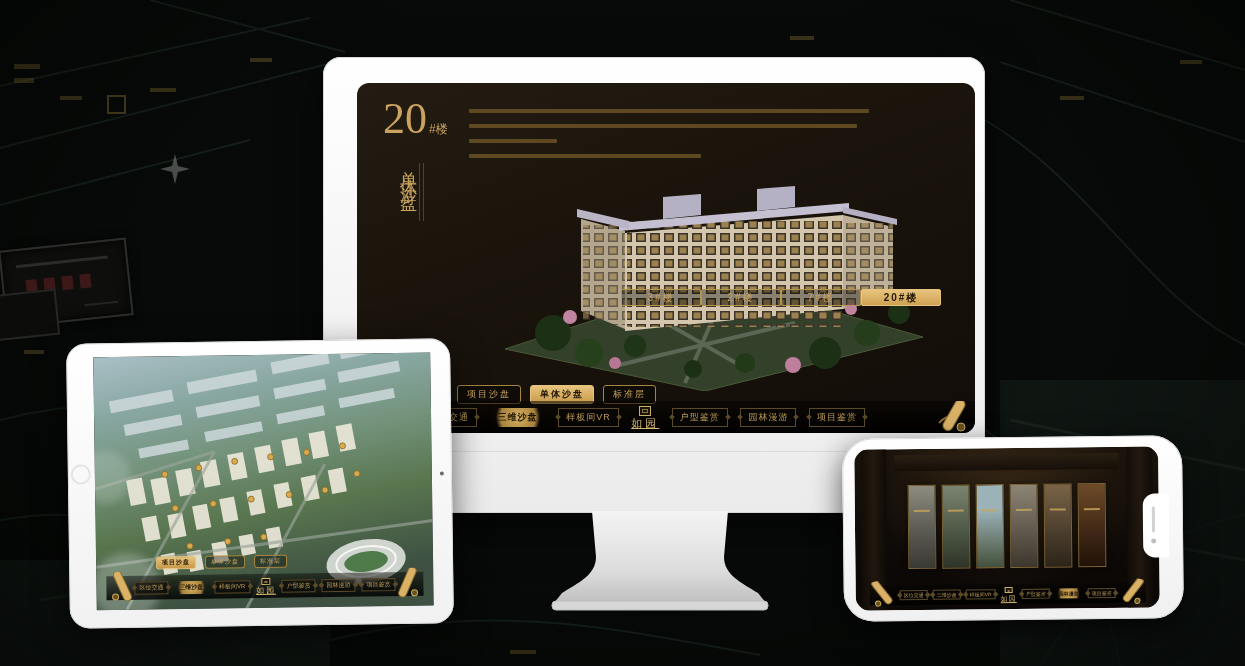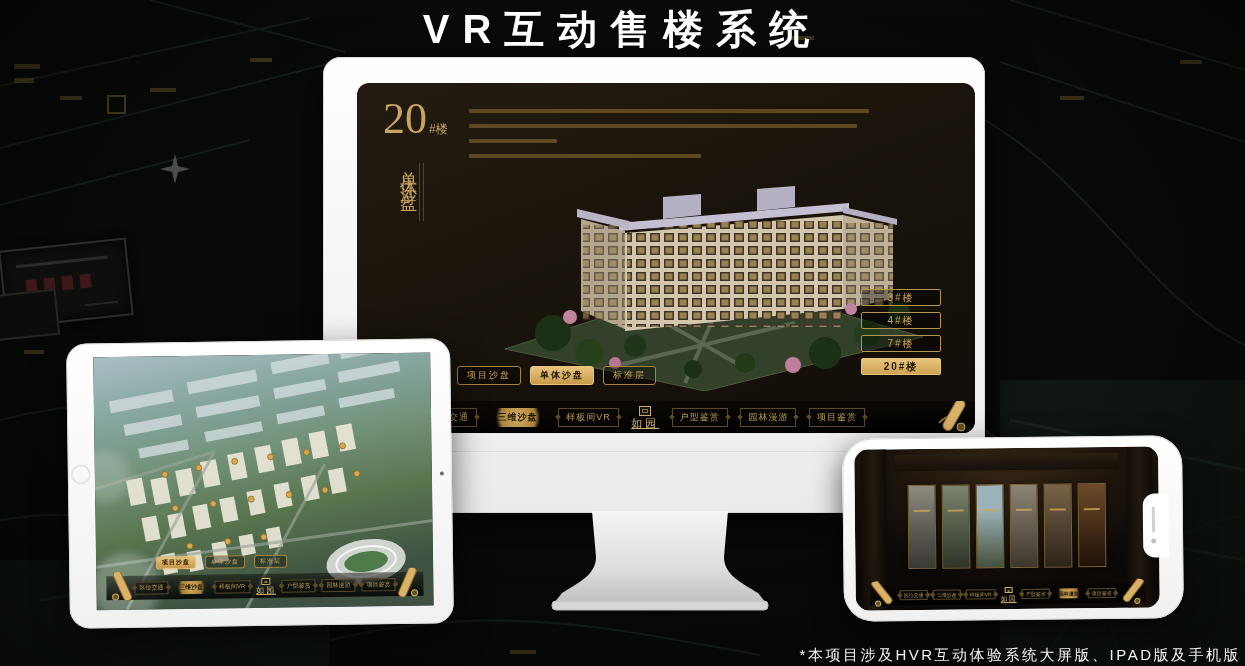--- a/index.html
+++ b/index.html
@@ -70,33 +70,33 @@
   .m-sub-bars{position:absolute;left:62px;top:80px;display:flex;gap:3px;}
   .m-sub-bars i{display:block;width:1px;height:58px;background:#7a6230;opacity:.6;}
   .m-desc{position:absolute;left:112px;top:26px;width:400px;}
   .m-desc i{display:block;height:4px;background:#7a5e2a;opacity:.7;border-radius:1px;margin-bottom:11px;}
   .m-desc i:nth-child(1){width:100%;}
   .m-desc i:nth-child(2){width:97%;}
   .m-desc i:nth-child(3){width:22%;}
   .m-desc i:nth-child(4){width:58%;}
   .bldg{position:absolute;left:138px;top:58px;width:436px;height:250px;}
 
-  .floor-btns{position:absolute;right:34px;top:206px;display:flex;flex-direction:column;gap:6px;}
+  .floor-btns{position:absolute;right:34px;top:206px;display:flex;flex-direction:row;}
   .floor-btn{
     width:80px;height:17px;display:flex;align-items:center;justify-content:center;
     border:1px solid #b6954e;background:rgba(0,0,0,.35);
     color:var(--gold);font-size:10px;letter-spacing:2px;border-radius:2px;
   }
   .floor-btn.active{background:linear-gradient(#e7c47d,#cfa253);color:#241a07;font-weight:bold;border-color:#e7c47d;}
 
   .subtabs{position:absolute;display:flex;gap:9px;}
   .m-subtabs{left:100px;top:283px;}
   .subtab{
     border:1px solid #a8853e;border-radius:3px;color:var(--gold);
-    background:rgba(0,0,0,.35);font-size:9px;letter-spacing:2px;padding:2px 9px;
+    background:rgba(0,0,0,.35);font-size:9px;letter-spacing:2px;padding:2px 9px;margin-top:19px;
   }
   .subtab.active{background:linear-gradient(#e7c47d,#c89a4a);color:#241a08;font-weight:bold;border-color:#e7c47d;}
 
   
   .gnav{
     position:absolute;left:0;right:0;bottom:0;height:32px;
     background:linear-gradient(rgba(5,3,1,.55), rgba(0,0,0,.92));
     border-top:1px solid #3328155;display:flex;align-items:center;
   }
   .gnav-items{flex:1;display:flex;align-items:center;justify-content:space-between;}
@@ -290,21 +290,21 @@
             <circle cx="198" cy="228" r="9" fill="#1c3015"></circle>
           <circle cx="75" cy="176" r="7" fill="#c184a0"></circle>
             <circle cx="298" cy="224" r="8" fill="#bd7f9c"></circle>
           <circle cx="356" cy="168" r="6" fill="#c184a0"></circle>
             <circle cx="120" cy="222" r="6" fill="#b77794"></circle>
         </g>
       </svg>
 
       <div class="floor-btns">
         <div class="floor-btn">3#楼</div>
-        <div class="floor-btn">4#楼</div>
+        <div class="floor-btn">2#楼</div>
         <div class="floor-btn">7#楼</div>
         <div class="floor-btn active">20#楼</div>
       </div>
 
       <div class="subtabs m-subtabs">
         <span class="subtab">项目沙盘</span>
         <span class="subtab active">单体沙盘</span>
         <span class="subtab">标准层</span>
       </div>
 
@@ -512,16 +512,14 @@
         <rect x="6" y="-2" width="7" height="28" rx="3.5" transform="rotate(24 9 12)" fill="#d9b268" stroke="#8a6a2a"></rect>
         <circle cx="16" cy="22" r="2.6" fill="#6a5220" stroke="#caa65a"></circle>
       </svg>
     </div>
     <div class="p-notch">
       <span class="spk"></span>
       <span class="cam"></span>
     </div>
   </div>
 
-  <div class="title">VR互动售楼系统</div>
-  <div class="footnote">*本项目涉及HVR互动体验系统大屏版、IPAD版及手机版</div>
 
 </div>
 
 </body></html>

